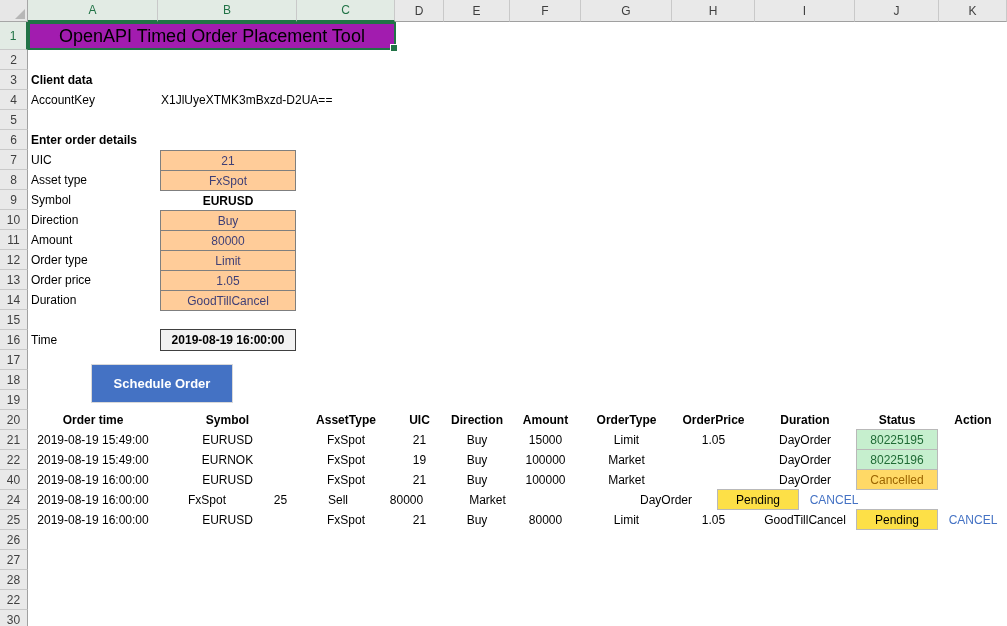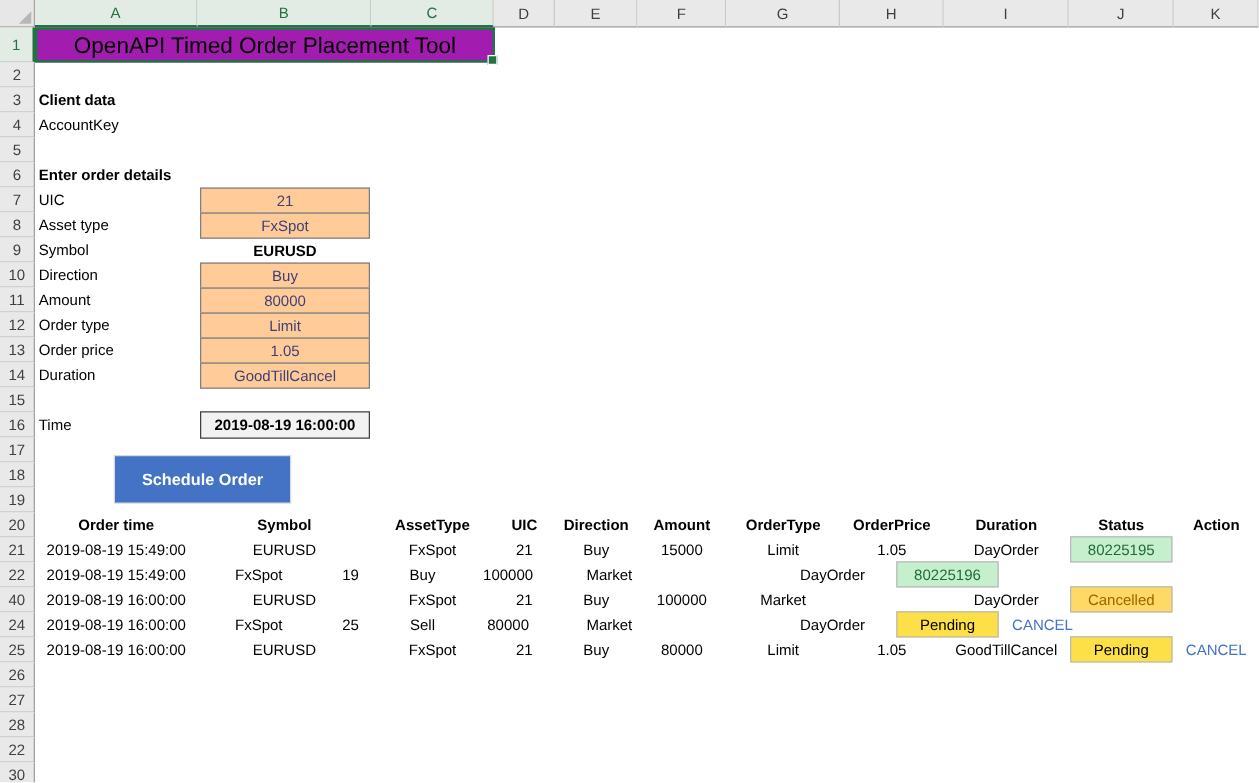--- a/index.html
+++ b/index.html
@@ -107,20 +107,21 @@
       <div class="row-h" style="height: 20px;">30</div>
     </div>
 
   <div class="title-cell">
     <span>OpenAPI Timed Order Placement Tool</span>
     <div class="sel-handle"></div>
   </div>
 
   <div class="lbl bold" style="top:70px;">Client data</div>
   <div class="lbl" style="top:90px;">AccountKey</div>
+  <div class="lbl" style="left:161px;top:90px;">X1JlUyeXTMK3mBxzd-D2UA==</div>
 
   <div class="lbl bold" style="top:130px;">Enter order details</div>
   <div id="formFields">
       <div class="lbl" style="top: 150px;">UIC</div>
       <div class="cell-value cell-input" style="top: 150px;">21</div>
       <div class="lbl" style="top: 170px;">Asset type</div>
       <div class="cell-value cell-input" style="top: 170px;">FxSpot</div>
       <div class="lbl" style="top: 190px;">Symbol</div>
       <div class="cell-value cell-plain" style="top: 190px;">EURUSD</div>
       <div class="lbl" style="top: 210px;">Direction</div>
@@ -164,20 +165,21 @@
         <div class="t-cell" style="width: 91px;">Limit</div>
         <div class="t-cell" style="width: 83px;">1.05</div>
         <div class="t-cell" style="width: 100px;">DayOrder</div>
         <div class="t-cell" style="width: 84px;">
           <div class="status-badge status-success">80225195</div>
         </div>
         <div class="t-cell" style="width: 68px;"></div>
       </div>
       <div class="t-row">
         <div class="t-cell" style="width: 130px;">2019-08-19 15:49:00</div>
+        <div class="t-cell" style="width: 139px;">EURNOK</div>
         <div class="t-cell" style="width: 98px;">FxSpot</div>
         <div class="t-cell" style="width: 49px;">19</div>
         <div class="t-cell" style="width: 66px;">Buy</div>
         <div class="t-cell" style="width: 71px;">100000</div>
         <div class="t-cell" style="width: 91px;">Market</div>
         <div class="t-cell" style="width: 83px;"></div>
         <div class="t-cell" style="width: 100px;">DayOrder</div>
         <div class="t-cell" style="width: 84px;">
           <div class="status-badge status-success">80225196</div>
         </div>

